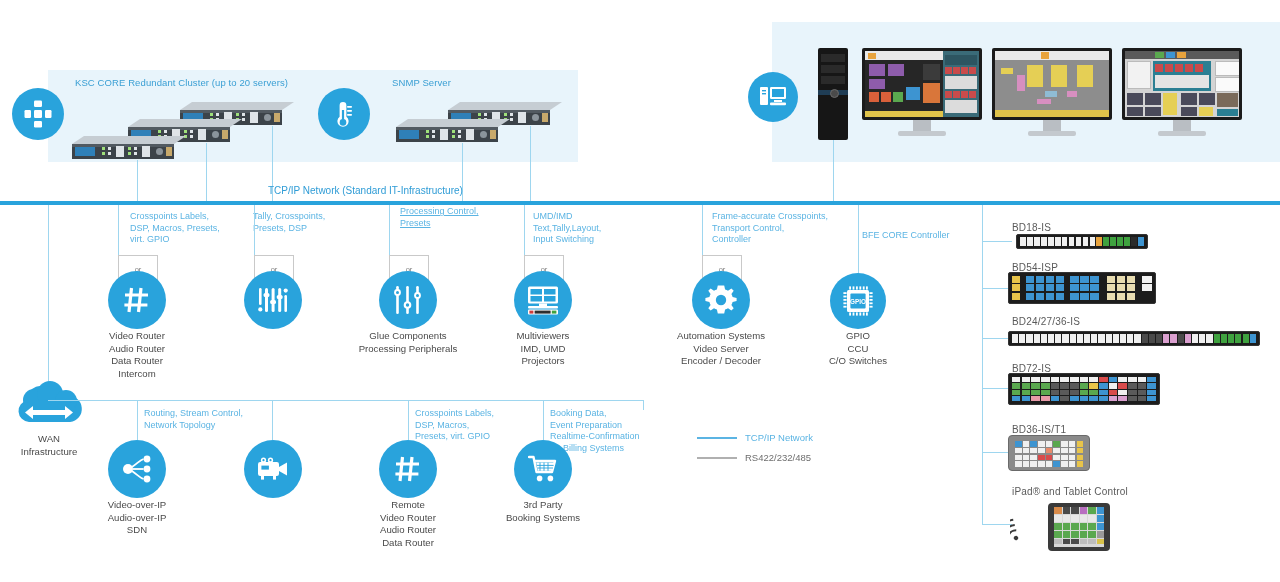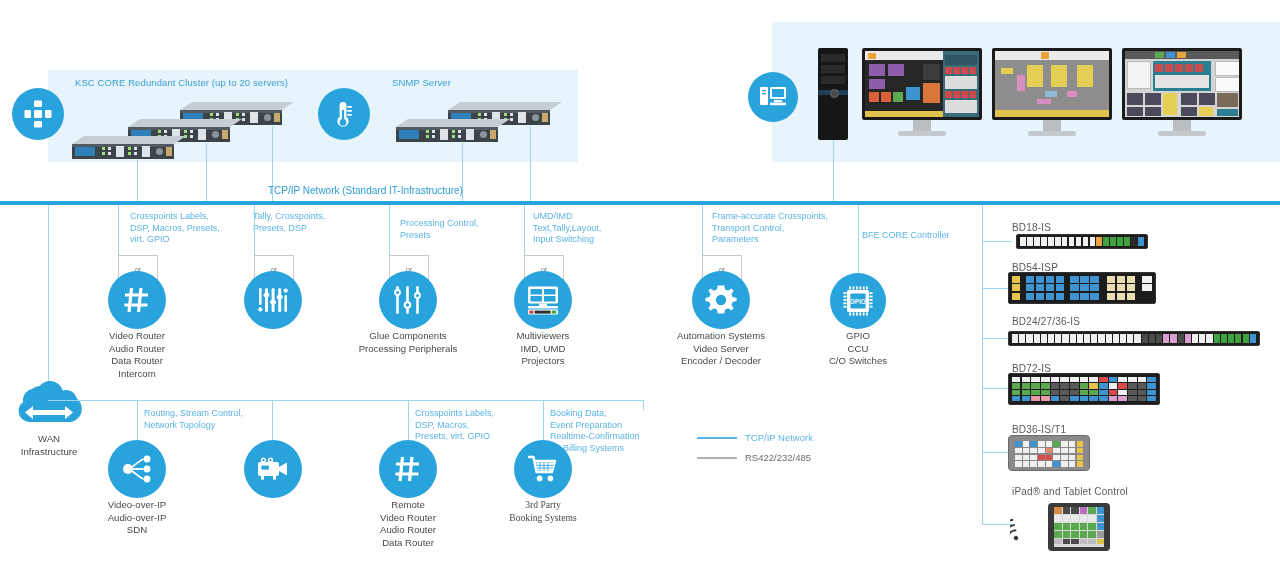--- a/index.html
+++ b/index.html
@@ -307,33 +307,33 @@
 
   <div class="cap" style="left:130px;top:211px;">
     <div>Crosspoints Labels,</div>
     <div>DSP, Macros, Presets,</div>
     <div>virt. GPIO</div>
   </div>
   <div class="cap" style="left:253px;top:211px;">
     <div>Tally, Crosspoints,</div>
     <div>Presets, DSP</div>
   </div>
-  <div class="cap" style="left:400px;top:218px;">
+  <div class="cap" style="left:400px;top:206px;text-decoration:underline;">
     <div>Processing Control,</div>
     <div>Presets</div>
   </div>
   <div class="cap" style="left:533px;top:211px;">
     <div>UMD/IMD</div>
     <div>Text,Tally,Layout,</div>
     <div>Input Switching</div>
   </div>
   <div class="cap" style="left:712px;top:211px;">
     <div>Frame-accurate Crosspoints,</div>
     <div>Transport Control,</div>
-    <div>Parameters</div>
+    <div>Controller</div>
   </div>
   <div class="cap" style="left:862px;top:230px;">
     <div>BFE CORE Controller</div>
   </div>
 
   <div class="vline" style="left:118px;top:205px;height:50px;"></div>
   <div class="vline" style="left:254px;top:205px;height:50px;"></div>
   <div class="vline" style="left:389px;top:205px;height:50px;"></div>
   <div class="vline" style="left:524px;top:205px;height:50px;"></div>
   <div class="vline" style="left:702px;top:205px;height:50px;"></div>
@@ -558,21 +558,21 @@
       <path d="M1 2 H5.5 L8.5 17 H24 L27 6 H7" stroke="#fff" stroke-width="2.4" fill="none" stroke-linejoin="round" stroke-linecap="round"></path>
       <path d="M8.2 7.6 H26.4 L24.2 15.8 H9.8 Z" fill="#fff"></path>
       <g stroke="#29a3dc" stroke-width="0.9">
         <path d="M12 7.6 V15.8 M16 7.6 V15.8 M20 7.6 V15.8"></path>
         <path d="M9 10.4 H25.6 M9.4 13 H25"></path>
       </g>
       <circle cx="11.6" cy="23.4" r="2.8" fill="#fff"></circle>
       <circle cx="22.4" cy="23.4" r="2.8" fill="#fff"></circle>
     </svg>
   </div>
-  <div class="node-label" style="left:463px;top:499px;width:160px;font-family:Liberation Serif, serif;">
+  <div class="node-label" style="left:463px;top:499px;width:160px;">
     <div>3rd Party</div>
     <div>Booking Systems</div>
   </div>
 
   <div class="legend-line-blue" style="left:697px;top:437px;"></div>
   <div class="legend-text blue" style="left:745px;top:432px;">TCP/IP Network</div>
   <div class="legend-line-gray" style="left:697px;top:457px;"></div>
   <div class="legend-text gray" style="left:745px;top:452px;">RS422/232/485</div>
 
   <div class="vline" style="left:982px;top:205px;height:320px;"></div>

